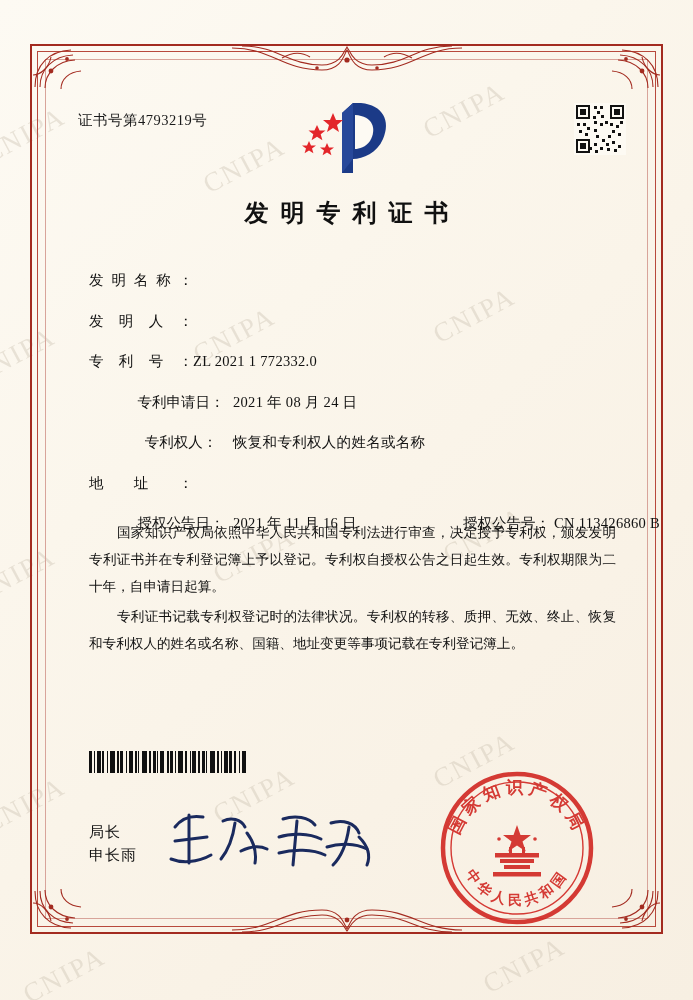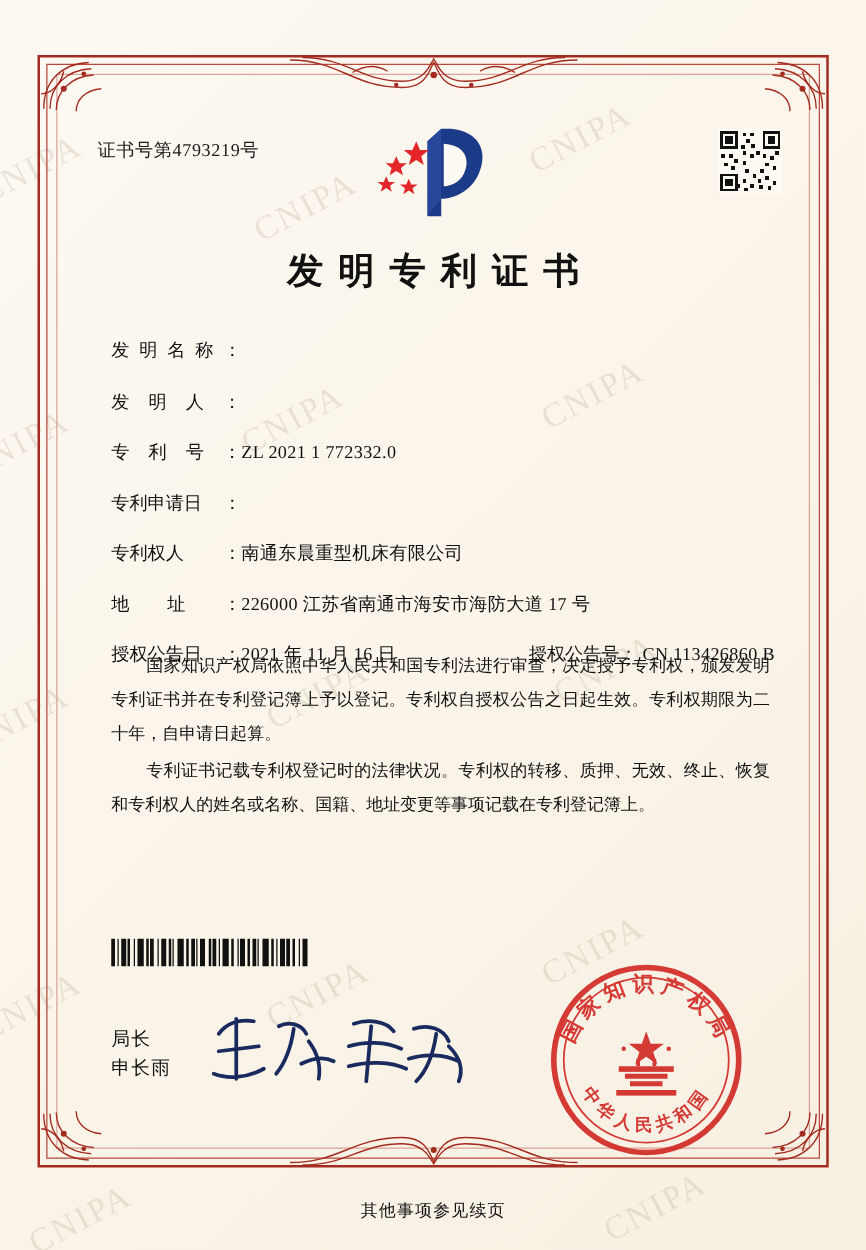--- a/index.html
+++ b/index.html
@@ -129,21 +129,21 @@
     top: 44px;
     width: 52px;
     height: 52px;
   }
 
   .title {
     position: absolute;
     left: 0; right: 0;
     top: 138px;
     text-align: center;
-    font-size: 29px;
+    font-size: 24px;
     font-weight: bold;
     letter-spacing: 12px;
     color: #111;
     text-indent: 12px;
     font-family: "Liberation Serif", "DejaVu Serif", serif;
   }
 
   .fields {
     position: absolute;
     left: 44px;
@@ -159,21 +159,22 @@
   }
   .field-label {
     width: 104px;
     flex: none;
     display: flex;
     justify-content: space-between;
     letter-spacing: 0;
     white-space: nowrap;
   }
   .field-label.tight {
-    justify-content: space-between;
+    justify-content: center;
+    margin-left: 40px;
   }
   .field-value {
     flex: 1;
     letter-spacing: 0.3px;
   }
   .field-row.dual .field-value {
     flex: none;
     width: 230px;
   }
   .sub-label {
@@ -461,37 +462,37 @@
           <span>：</span>
         </div>
         <div class="field-value">ZL 2021 1 772332.0</div>
       </div>
 
       <div class="field-row">
         <div class="field-label tight">
           <span>专利申请日</span>
           <span>：</span>
         </div>
+        <div class="field-value">2021 年 08 月 24 日</div>
       </div>
 
       <div class="field-row">
         <div class="field-label tight">
           <span>专利权人</span>
           <span>：</span>
         </div>
-        <div class="field-value">南通东晨重型机床有限公司</div>
+        <div class="field-value">恢复和专利权人的姓名或名称</div>
       </div>
 
       <div class="field-row">
         <div class="field-label">
           <span>地</span>
           <span>址</span>
           <span>：</span>
         </div>
-        <div class="field-value">226000 江苏省南通市海安市海防大道 17 号</div>
       </div>
 
       <div class="field-row dual">
         <div class="field-label tight">
           <span>授权公告日</span>
           <span>：</span>
         </div>
         <div class="field-value">2021 年 11 月 16 日</div>
         <div class="sub-label">
           <span>授权公告号</span><span>：</span>
@@ -635,15 +636,14 @@
           <path d="M186 20 C184 34 180 48 170 58"></path>
           <path d="M196 30 C204 38 208 48 204 58"></path>
           <path d="M164 40 C176 36 192 36 204 42"></path>
         </g>
       </svg>
     </div>
 
 
   </div>
 
-  <div class="footer-note">其他事项参见续页</div>
 
 </div>
 
 </body></html>

